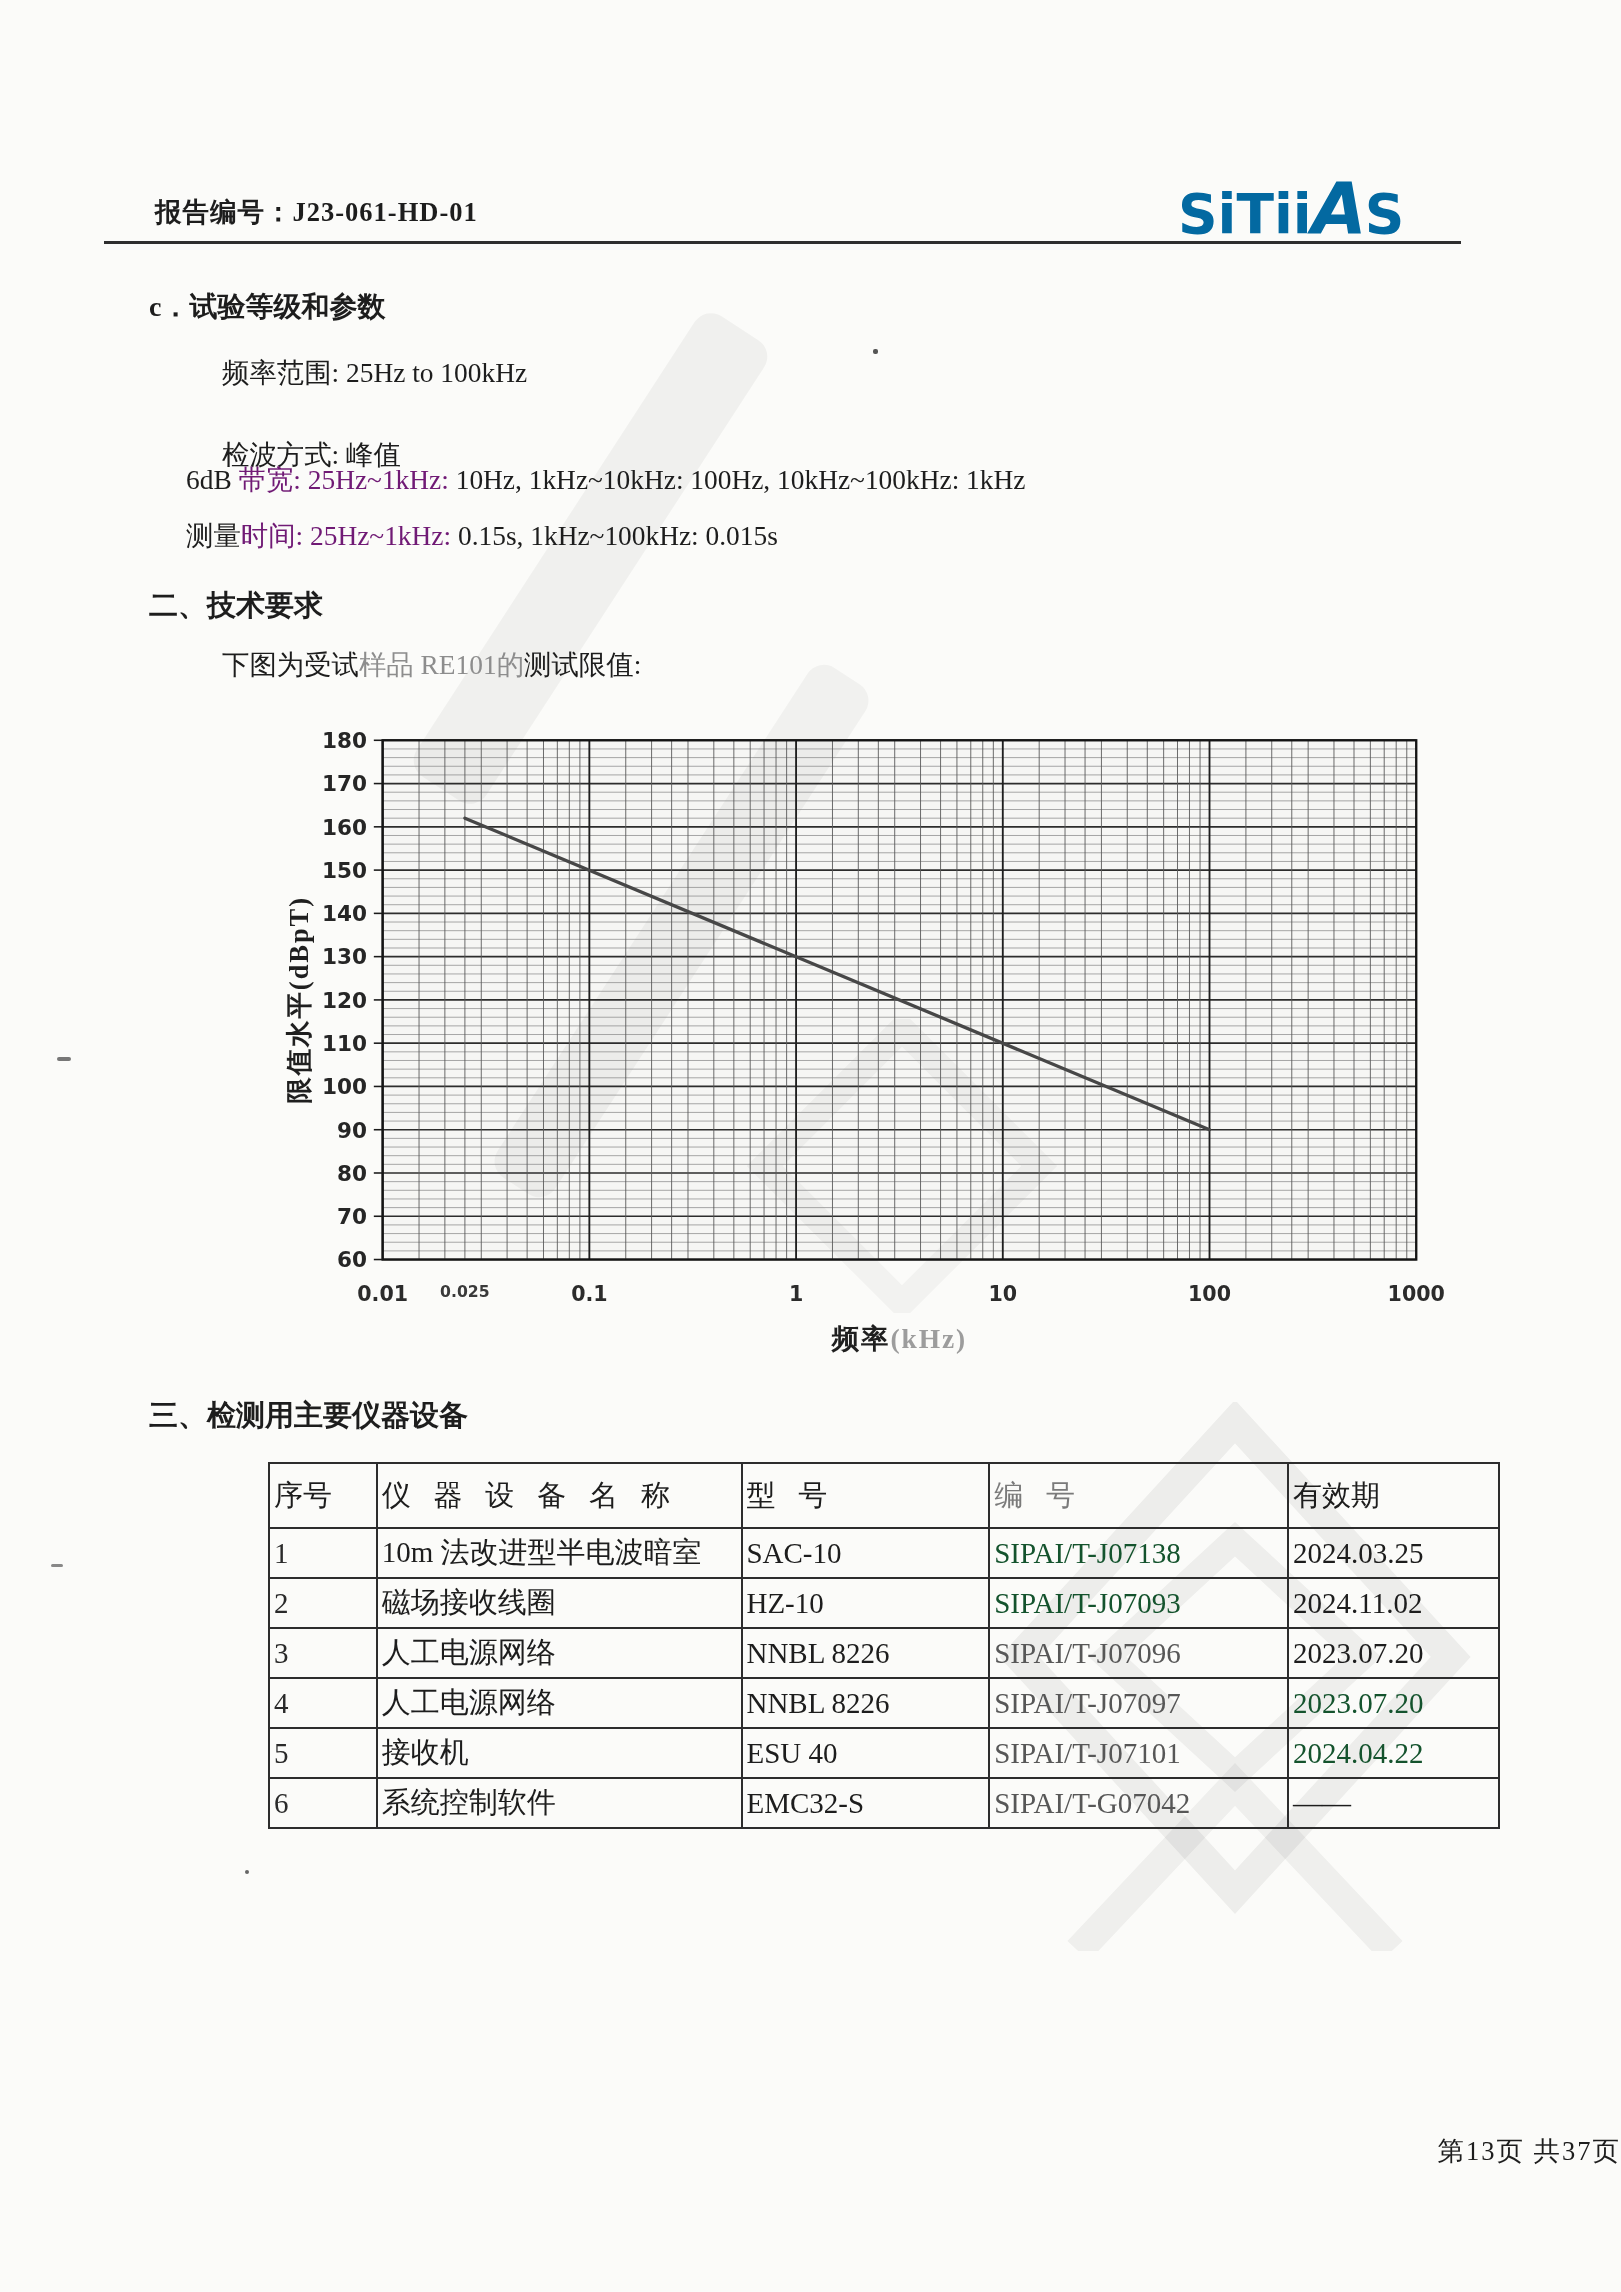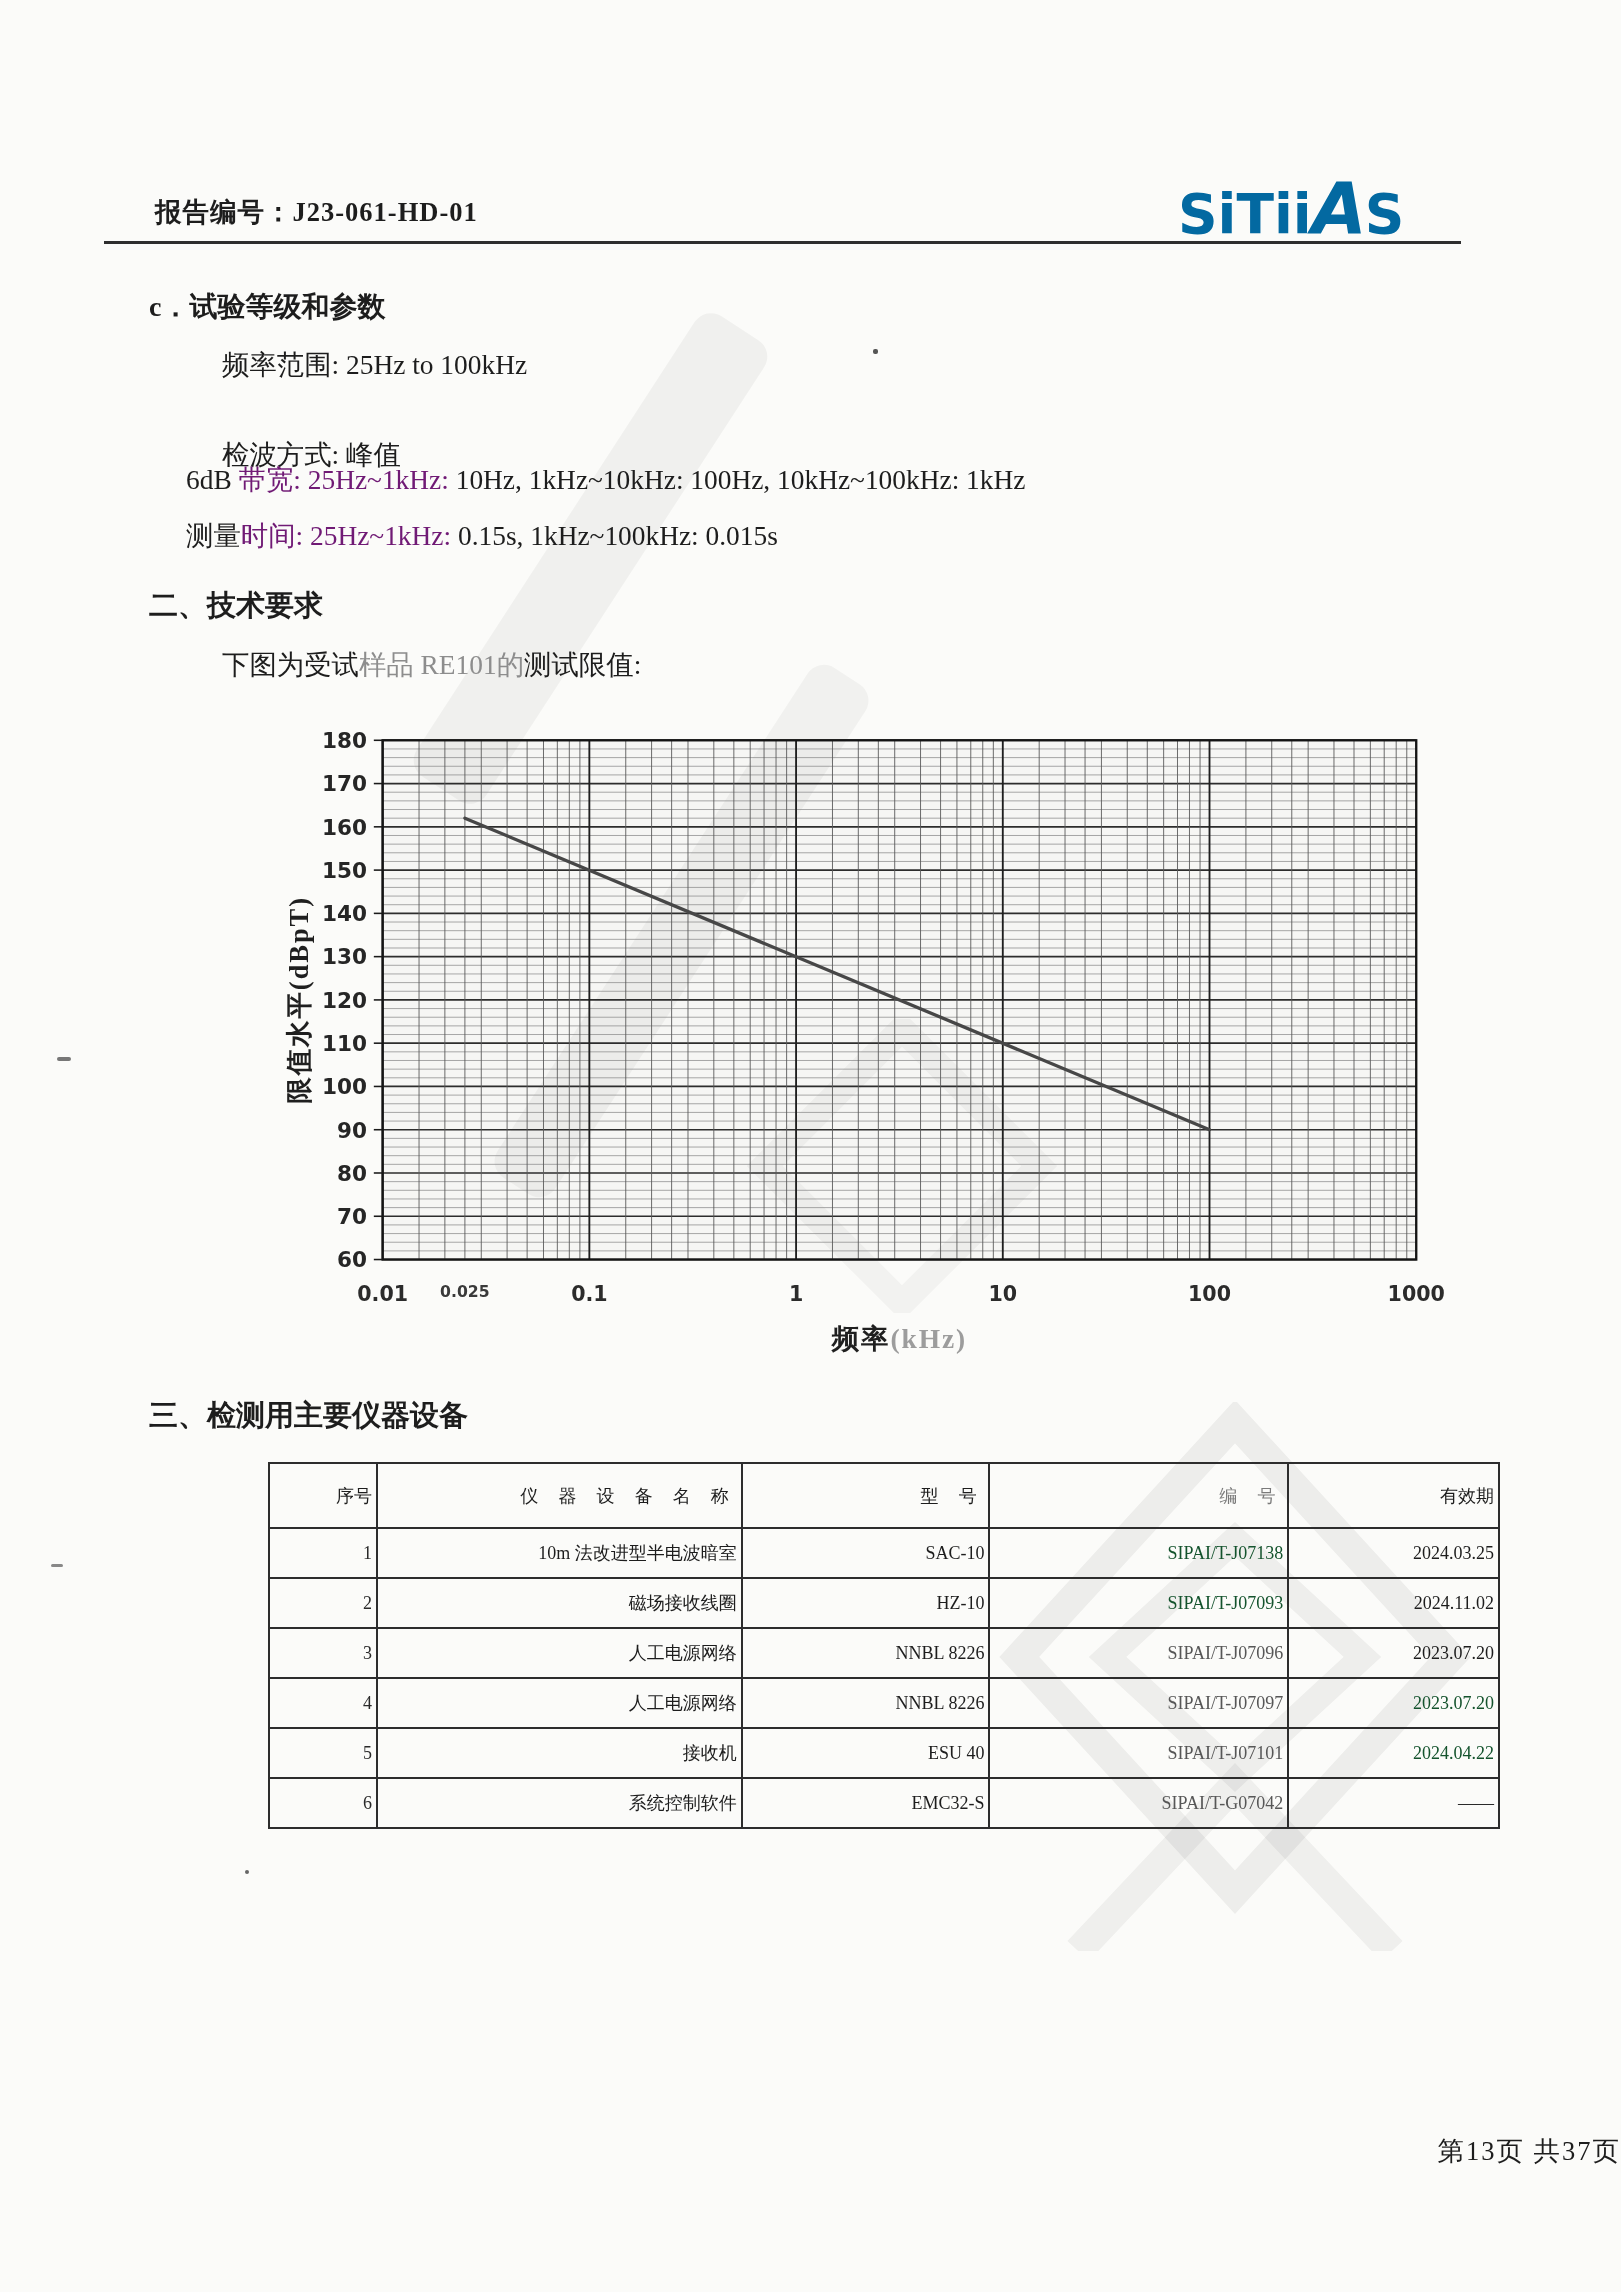--- a/index.html
+++ b/index.html
@@ -11,42 +11,42 @@
   .abs{position:absolute;}
   
   .report-no{left:155px;top:194px;font-size:26.5px;font-weight:bold;letter-spacing:1px;}
   .logo{left:1178px;top:173px;font-family:"DejaVu Sans",sans-serif;font-weight:900;color:#0369a1;
         font-size:55px;letter-spacing:0px;line-height:1;}
   .logo .big-a{font-size:71px;font-style:italic;letter-spacing:-2px;}
   .hr-rule{left:104px;top:241px;width:1357px;height:2.9px;background:#2e2e2e;}
   
   .sec-c{left:149px;top:288px;font-size:28px;font-weight:600;}
   .pline{font-size:27.4px;}
-  .p1{left:222px;top:347px;}
+  .p1{left:222px;top:355px;}
   .p2{left:222px;top:405px;margin-top:32px;}
   .p3{left:186px;top:462px;}
   .p4{left:186px;top:518px;}
   .faded{color:#701a75;}
   
   .sec-2{left:149px;top:586px;font-size:29px;font-weight:bold;text-align:center;}
   .intro{left:222px;top:647px;font-size:27.4px;}
   .mid-fade{color:#8d8d8d;}
   
   .chart-wrap{left:245px;top:706px;width:1206px;height:676px;}
   .ytick{font:700 22px "DejaVu Sans",sans-serif;fill:#262626;}
   .xtick{font:700 21px "DejaVu Sans",sans-serif;fill:#2b2b2b;}
   .xtick.small{font-size:16px;fill:#3a3a3a;}
   .ylab{font:700 27px "Liberation Serif",serif;fill:#1f1f1f;letter-spacing:2px;}
   .xlab{font:700 28px "Liberation Serif",serif;fill:#1f1f1f;letter-spacing:2px;}
   
   .sec-3{left:149px;top:1396px;font-size:29px;font-weight:bold;}
   .equip-table{left:268px;top:1462px;border-collapse:collapse;table-layout:fixed;width:1181px;
                border:2.9px solid #262626;}
-  .equip-table th,.equip-table td{border:2px solid #2d2d2d;text-align:right;vertical-align:middle;
-               font-size:18px;font-weight:normal;padding:0 3.9px;overflow:hidden;white-space:nowrap;margin-left:6px;}
+  .equip-table th,.equip-table td{border:2px solid #2d2d2d;text-align:left;vertical-align:middle;
+               font-size:29px;font-weight:normal;padding:0 3.9px;overflow:hidden;white-space:nowrap;margin-left:6px;}
   .equip-table th{height:63px;}
   .equip-table td{height:48px;}
   .equip-table th.sp{letter-spacing:7.8px;}
   .equip-table th.hdr-no{color:#7a7a7a;}
   td.serial{color:#2a2a2a;}
   td.code{color:#575757;}
   td.dim{color:#14532d;}
   
   .footer{left:0;top:2133px;width:1621px;text-align:right;font-size:26.5px;letter-spacing:2px;}
   

